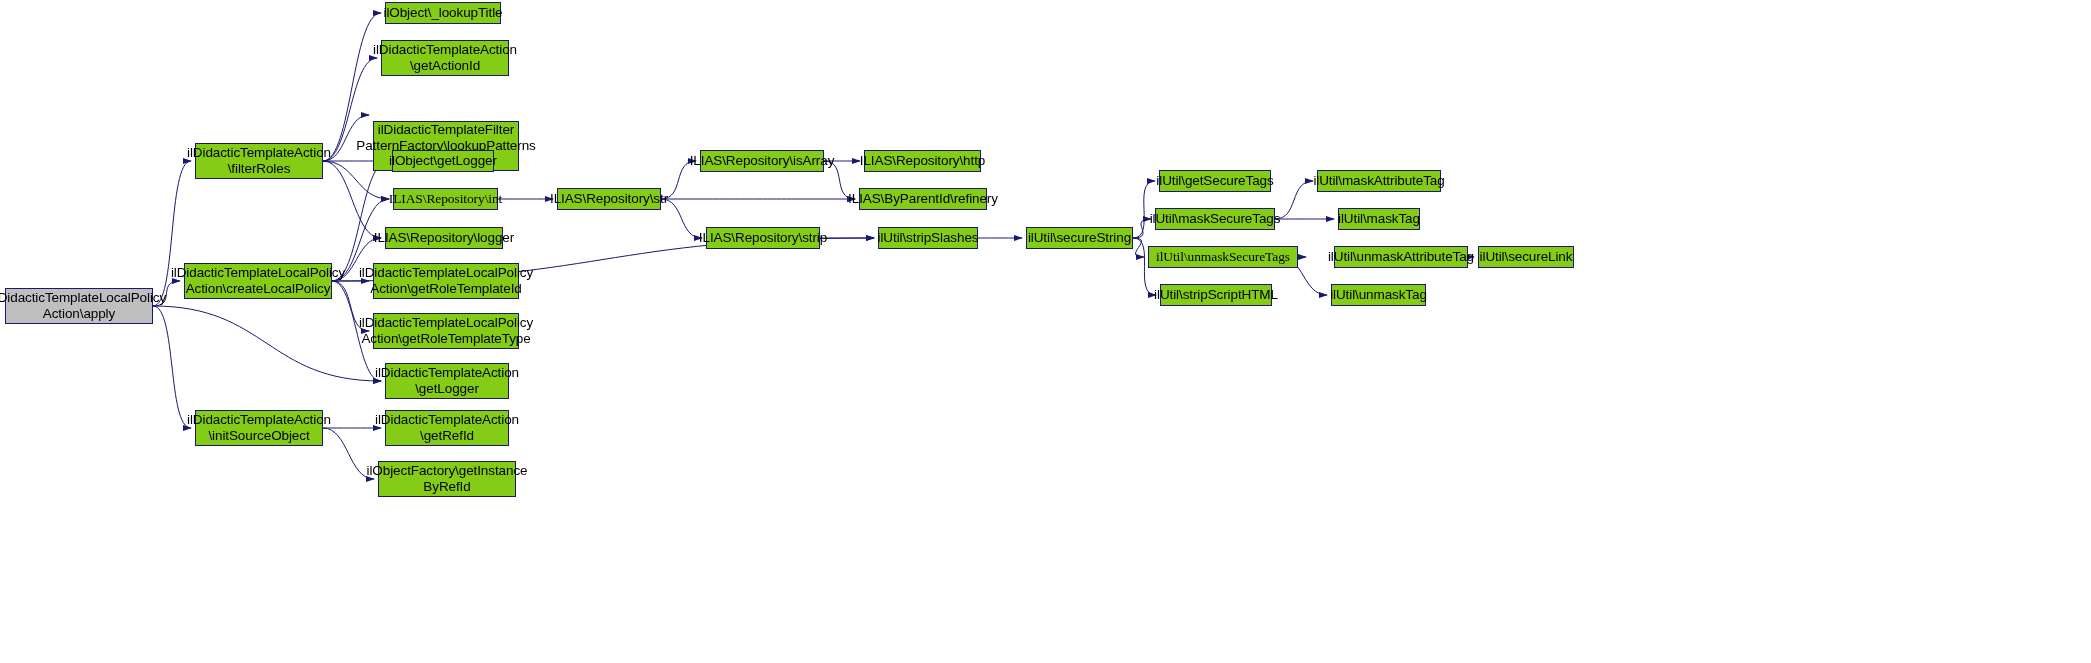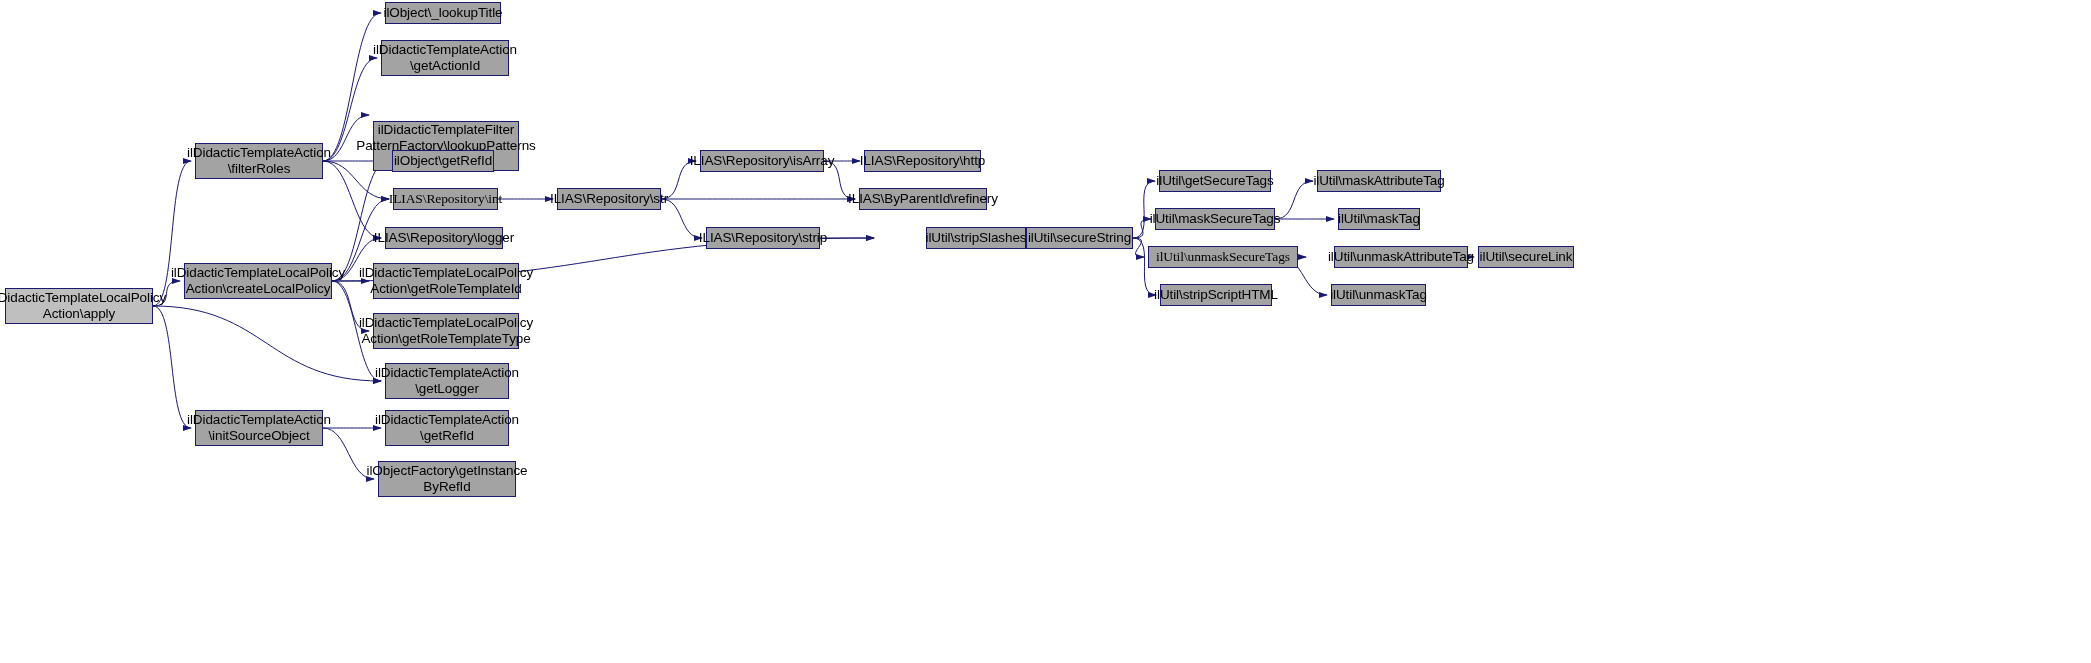--- a/index.html
+++ b/index.html
@@ -20,21 +20,21 @@
     left: 0;
     top: 0;
     width: 2091px;
     height: 663px;
     pointer-events: none;
   }
   .node {
     position: absolute;
     box-sizing: border-box;
     border: 1px solid #191970;
-    background: #a3a3a3;
+    background: #84cc16;
     color: #000000;
     font-size: 13.5px;
     line-height: 16px;
     display: flex;
     align-items: center;
     justify-content: center;
     text-align: center;
     white-space: pre;
     letter-spacing: -0.1px;
   }
@@ -99,39 +99,39 @@
       <div class="node" style="left: 184px; top: 263px; width: 148px; height: 36px;">ilDidacticTemplateLocalPolicy
 Action\createLocalPolicy</div>
       <div class="node" style="left: 195px; top: 410px; width: 128px; height: 36px;">ilDidacticTemplateAction
 \initSourceObject</div>
       <div class="node" style="left: 385px; top: 2px; width: 116px; height: 22px;">ilObject\_lookupTitle</div>
       <div class="node" style="left: 381px; top: 40px; width: 128px; height: 36px;">ilDidacticTemplateAction
 \getActionId</div>
       <div class="node" style="left: 373px; top: 90px; width: 146px; height: 50px; margin-top: 31px;">ilDidacticTemplateFilter
 PatternFactory\lookupPatterns
 ByParentId</div>
-      <div class="node" style="left: 392px; top: 150px; width: 102px; height: 22px;">ilObject\getRefId</div>
+      <div class="node" style="left: 392px; top: 150px; width: 102px; height: 22px;">ilObject\getLogger</div>
       <div class="node" style="left: 393px; top: 188px; width: 105px; height: 22px; font-family: Liberation Serif, serif;">ILIAS\Repository\int</div>
       <div class="node" style="left: 385px; top: 227px; width: 118px; height: 22px;">ILIAS\Repository\logger</div>
       <div class="node" style="left: 373px; top: 263px; width: 146px; height: 36px;">ilDidacticTemplateLocalPolicy
 Action\getRoleTemplateId</div>
       <div class="node" style="left: 373px; top: 313px; width: 146px; height: 36px;">ilDidacticTemplateLocalPolicy
 Action\getRoleTemplateType</div>
       <div class="node" style="left: 385px; top: 363px; width: 124px; height: 36px;">ilDidacticTemplateAction
 \getLogger</div>
       <div class="node" style="left: 385px; top: 410px; width: 124px; height: 36px;">ilDidacticTemplateAction
 \getRefId</div>
       <div class="node" style="left: 378px; top: 461px; width: 138px; height: 36px;">ilObjectFactory\getInstance
 ByRefId</div>
       <div class="node" style="left: 557px; top: 188px; width: 104px; height: 22px;">ILIAS\Repository\str</div>
       <div class="node" style="left: 700px; top: 150px; width: 124px; height: 22px;">ILIAS\Repository\isArray</div>
       <div class="node" style="left: 706px; top: 227px; width: 114px; height: 22px;">ILIAS\Repository\strip</div>
       <div class="node" style="left: 864px; top: 150px; width: 117px; height: 22px;">ILIAS\Repository\http</div>
       <div class="node" style="left: 859px; top: 188px; width: 128px; height: 22px;">ILIAS\ByParentId\refinery</div>
-      <div class="node" style="left: 878px; top: 227px; width: 100px; height: 22px; margin-left: 48px;">ilUtil\stripSlashes</div>
+      <div class="node" style="left: 878px; top: 227px; width: 100px; height: 22px;">ilUtil\stripSlashes</div>
       <div class="node" style="left: 1026px; top: 227px; width: 107px; height: 22px;">ilUtil\secureString</div>
       <div class="node" style="left: 1159px; top: 170px; width: 112px; height: 22px;">ilUtil\getSecureTags</div>
       <div class="node" style="left: 1155px; top: 208px; width: 120px; height: 22px;">ilUtil\maskSecureTags</div>
       <div class="node" style="left: 1148px; top: 246px; width: 150px; height: 22px; font-family: Liberation Serif, serif;">ilUtil\unmaskSecureTags</div>
       <div class="node" style="left: 1160px; top: 284px; width: 112px; height: 22px;">ilUtil\stripScriptHTML</div>
       <div class="node" style="left: 1317px; top: 170px; width: 124px; height: 22px;">ilUtil\maskAttributeTag</div>
       <div class="node" style="left: 1338px; top: 208px; width: 82px; height: 22px;">ilUtil\maskTag</div>
       <div class="node" style="left: 1334px; top: 246px; width: 134px; height: 22px;">ilUtil\unmaskAttributeTag</div>
       <div class="node" style="left: 1331px; top: 284px; width: 95px; height: 22px;">ilUtil\unmaskTag</div>
       <div class="node" style="left: 1478px; top: 246px; width: 96px; height: 22px;">ilUtil\secureLink</div>

